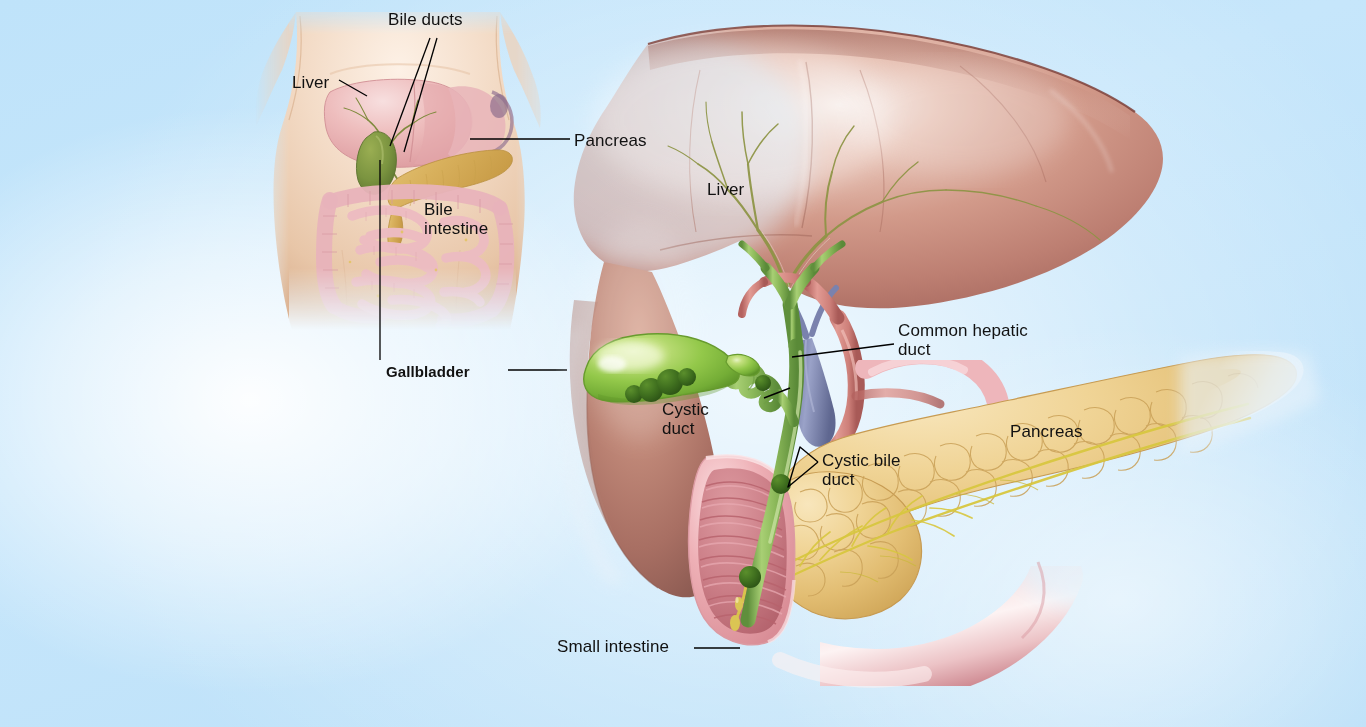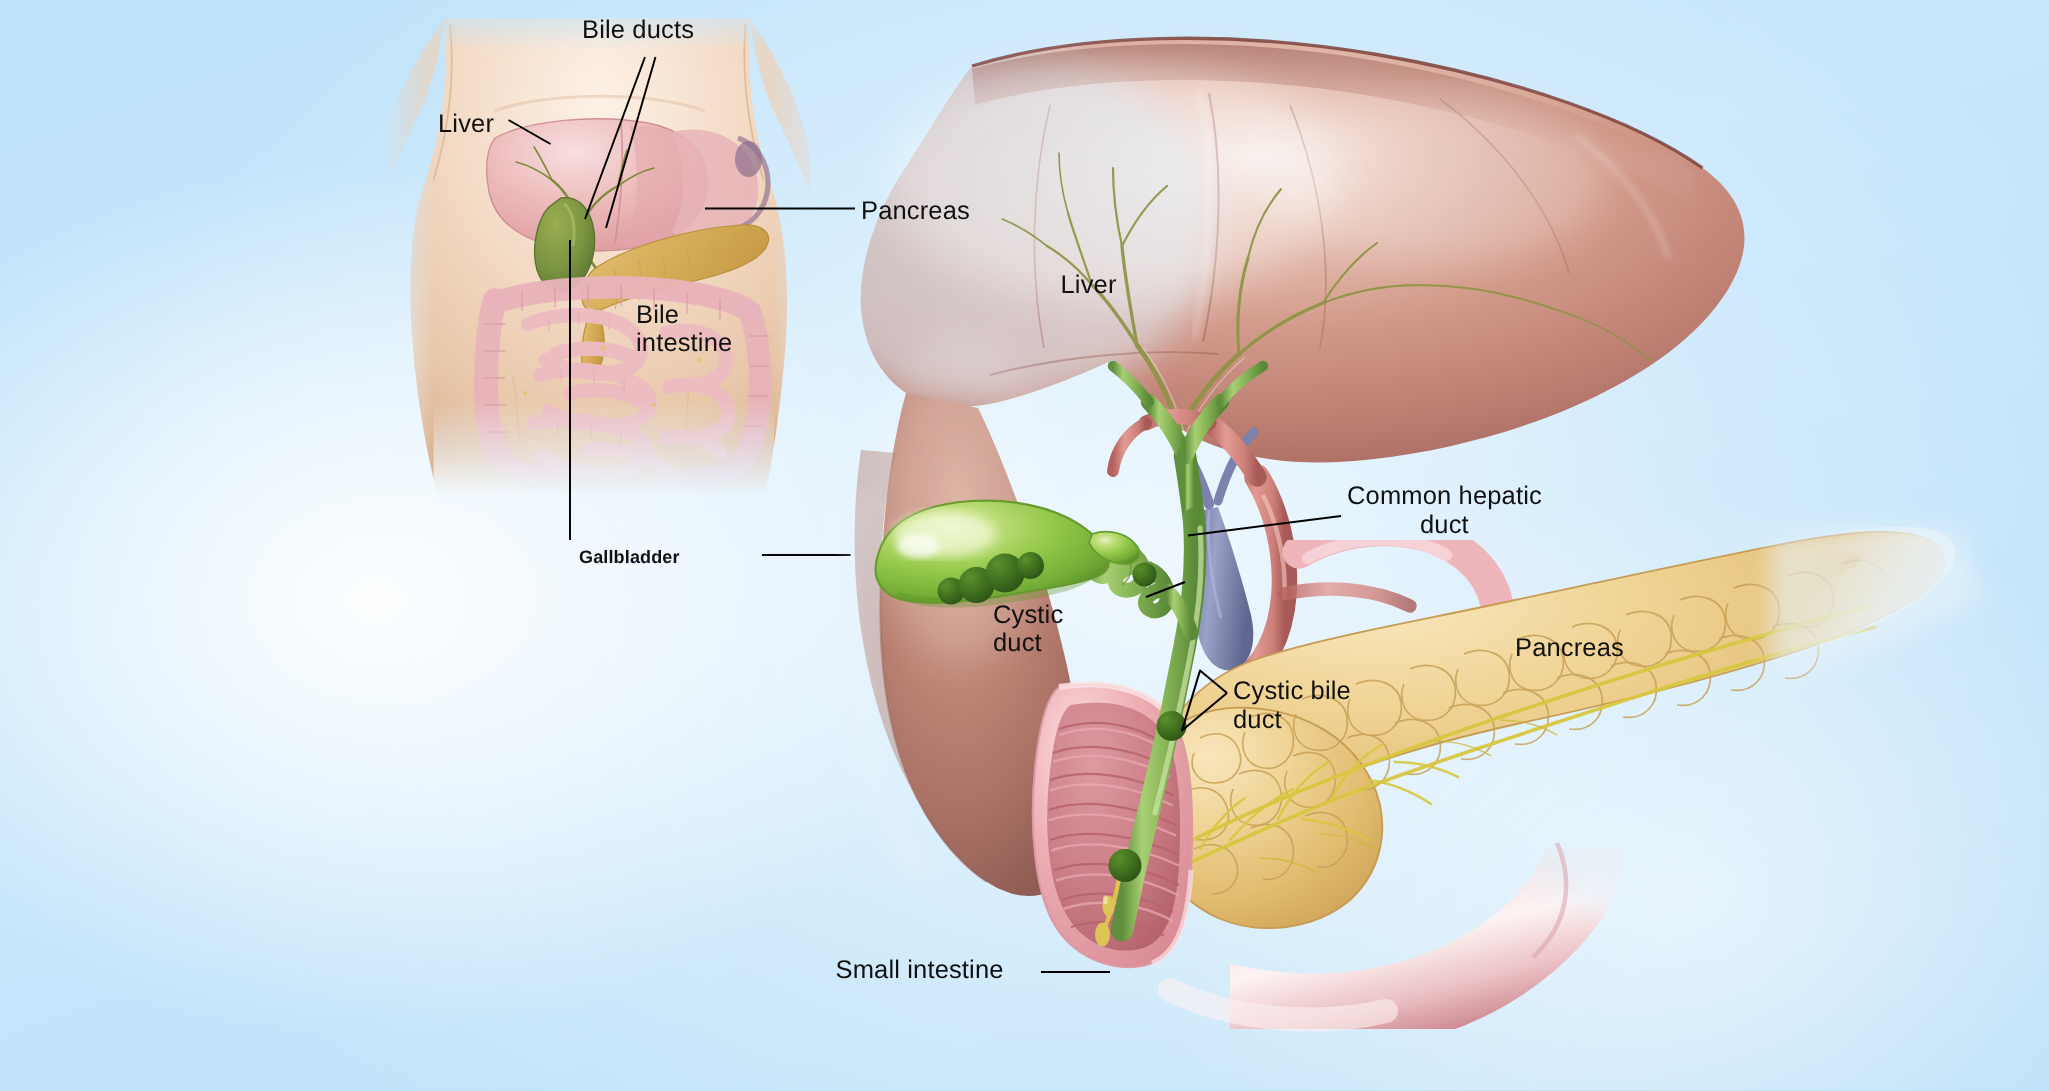--- a/index.html
+++ b/index.html
@@ -10,21 +10,21 @@
       radial-gradient(ellipse 560px 420px at 250px 400px, rgba(255,255,255,0.95) 0%, rgba(255,255,255,0.55) 35%, rgba(255,255,255,0) 70%),
       radial-gradient(ellipse 520px 380px at 1120px 600px, rgba(255,255,255,0.55) 0%, rgba(255,255,255,0) 72%),
       radial-gradient(ellipse 900px 700px at 760px 380px, rgba(255,255,255,0.75) 0%, rgba(255,255,255,0.25) 45%, rgba(255,255,255,0) 78%),
       linear-gradient(160deg,#bfe3fa 0%, #c6e6fb 40%, #b9dff8 100%);
   }
   #art{position:absolute;left:0;top:0;width:1366px;height:727px;}
   .lbl{
     position:absolute;color:#111;font-family:Liberation Sans, sans-serif;
     font-size:17px;line-height:19px;white-space:pre;letter-spacing:0.1px;
   }
-  .lbl.bold{font-weight:bold;font-size:12px;}
+  .lbl.bold{font-weight:bold;font-size:15px;}
 </style>
 </head>
 <body>
 
 <div id="stage">
 
   <svg id="art" viewBox="0 0 1366 727" xmlns="http://www.w3.org/2000/svg">
     <defs>
 
       <radialGradient id="gLiver" cx="45%" cy="28%" r="78%">
@@ -587,21 +587,21 @@
   </svg>
 
   <div class="lbl" style="left:292px;top:73px;">Liver</div>
   <div class="lbl" style="left:388px;top:10px;">Bile ducts</div>
   <div class="lbl" style="left:574px;top:131px;">Pancreas</div>
   <div class="lbl" style="left:424px;top:200px;">Bile
 intestine</div>
   <div class="lbl bold" style="left:386px;top:362px;">Gallbladder</div>
 
   <div class="lbl" style="left:707px;top:180px;">Liver</div>
-  <div class="lbl" style="left:898px;top:321px;text-align:center;">Common hepatic
+  <div class="lbl" style="left:898px;top:321px;">Common hepatic
 duct</div>
   <div class="lbl" style="left:1010px;top:422px;">Pancreas</div>
   <div class="lbl" style="left:662px;top:400px;">Cystic
 duct</div>
   <div class="lbl" style="left:822px;top:451px;">Cystic bile
 duct</div>
   <div class="lbl" style="left:557px;top:637px;">Small intestine</div>
 
 </div>
 

